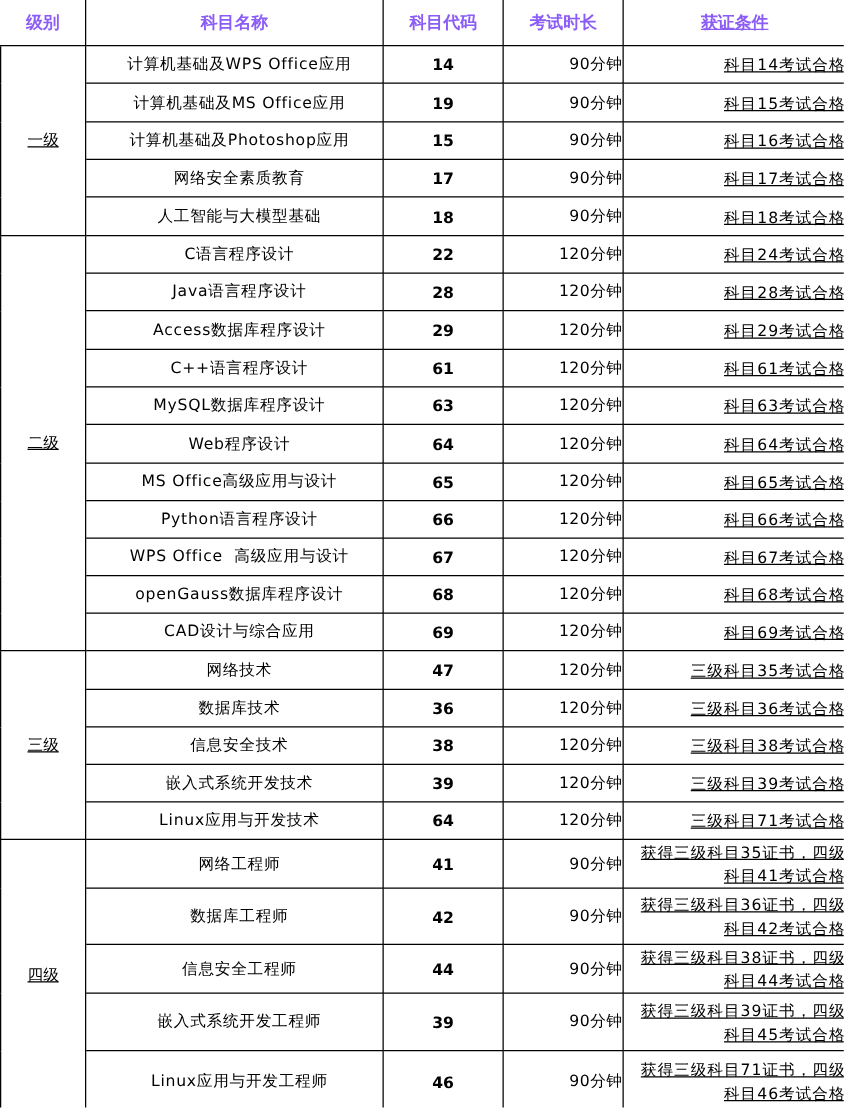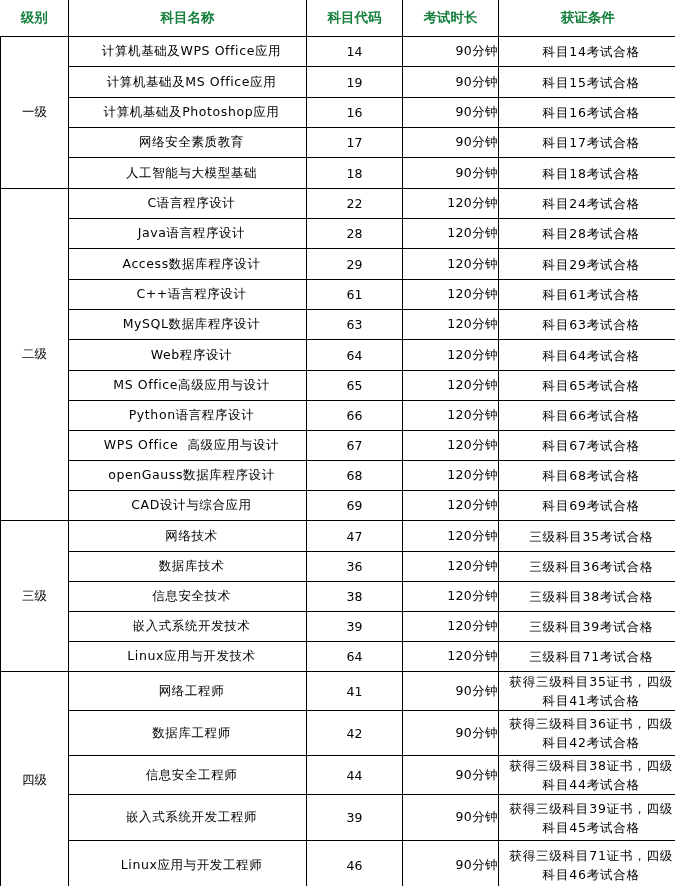--- a/index.html
+++ b/index.html
@@ -1,30 +1,30 @@
 <!DOCTYPE html>
 <html><head>
 <meta charset="utf-8">
 <style>
   html, body { margin: 0; padding: 0; background: #ffffff; }
   body { width: 675px; height: 886px; overflow: hidden; position: relative;
          font-family: "DejaVu Sans", "Liberation Sans", sans-serif; color: #000; }
   table { border-collapse: collapse; table-layout: fixed; position: absolute; left: 0; top: 0; width: 676px; }
   td, th { border: 1px solid #000; padding: 0; font-size: 12.5px; vertical-align: middle; overflow: hidden; }
-  th { font-weight: bold; font-size: 13.5px; height: 36px; text-align: center; border-top: none; color: #15803d; }
+  th { font-weight: bold; font-size: 13.5px; height: 36px; text-align: center; border-top: none; color: #8b5cf6; }
   th.c-level { border-left: none; }
-  td.c-level { border-left: 1px solid #000; }
+  td.c-level { border-left: 1px solid #000; text-decoration: underline; }
   .c-level { text-align: center; }
   .c-name { text-align: center; padding-left: 8px; letter-spacing: 0.6px; white-space: nowrap; }
-  .c-code { text-align: center; }
+  .c-code { text-align: center; font-weight: bold; }
   .c-time { text-align: right; letter-spacing: 0.4px; }
-  .c-cond { text-align: center; padding-left: 7px; letter-spacing: 0.8px; line-height: 19px; margin-left: 20px; }
+  .c-cond { text-align: right; padding-left: 7px; letter-spacing: 0.8px; line-height: 19px; margin-left: 20px; }
   tr.r30 td { height: 29px; }
   tr.r31 td { height: 30px; }
-  td:last-child, th:last-child { border-right: none; }
+  td:last-child, th:last-child { border-right: none; text-decoration: underline; }
 </style>
 </head>
 <body>
 
 <table>
   <colgroup>
     <col style="width:68px">
     <col style="width:238px">
     <col style="width:96px">
     <col style="width:96px">
@@ -49,21 +49,21 @@
       <td class="c-cond">科目14考试合格</td>
     </tr>
     <tr class="r31">
       <td class="c-name">计算机基础及MS Office应用</td>
       <td class="c-code">19</td>
       <td class="c-time">90分钟</td>
       <td class="c-cond">科目15考试合格</td>
     </tr>
     <tr class="r30">
       <td class="c-name">计算机基础及Photoshop应用</td>
-      <td class="c-code">16</td>
+      <td class="c-code">15</td>
       <td class="c-time">90分钟</td>
       <td class="c-cond">科目16考试合格</td>
     </tr>
     <tr class="r30">
       <td class="c-name">网络安全素质教育</td>
       <td class="c-code">17</td>
       <td class="c-time">90分钟</td>
       <td class="c-cond">科目17考试合格</td>
     </tr>
     <tr class="r31">

